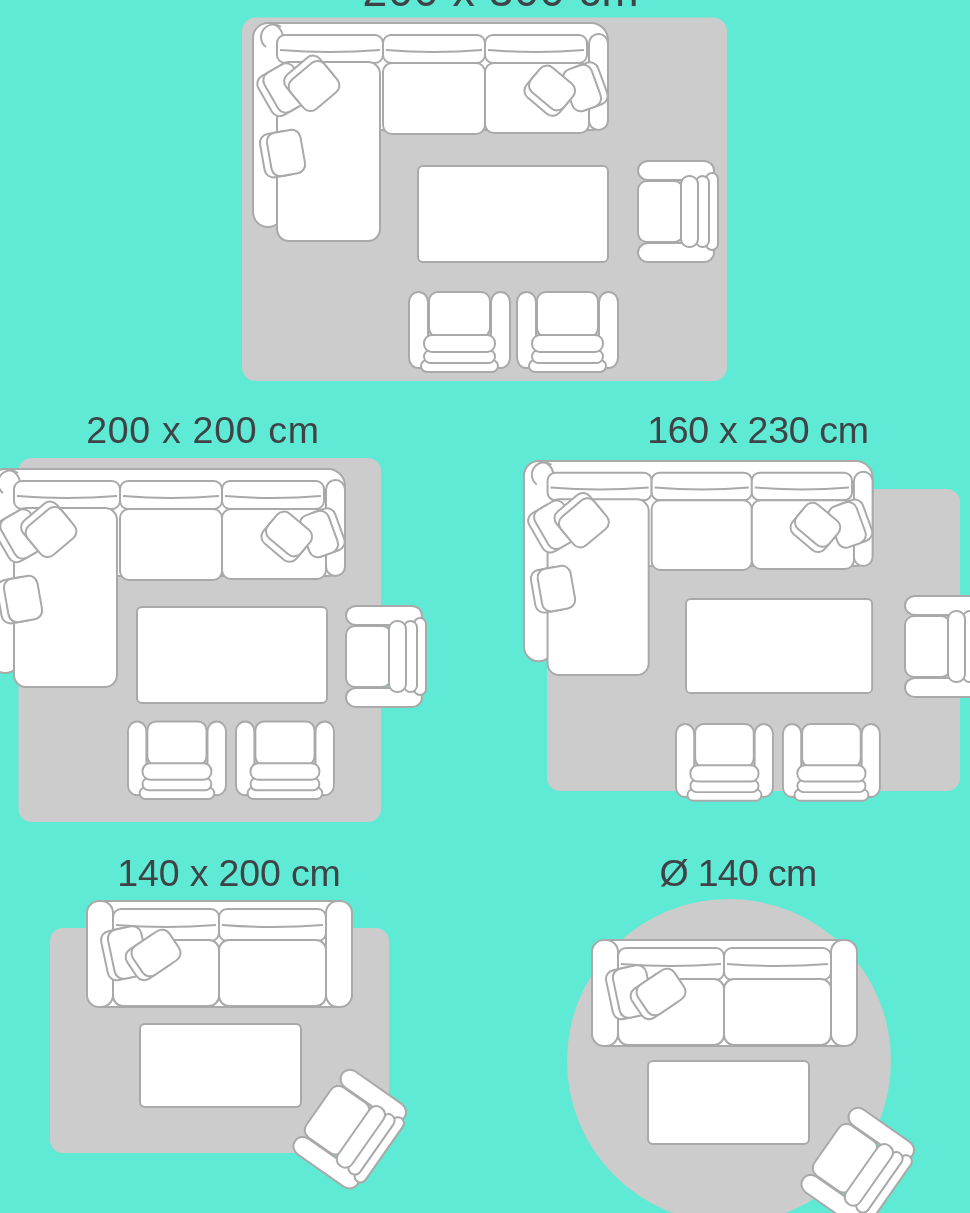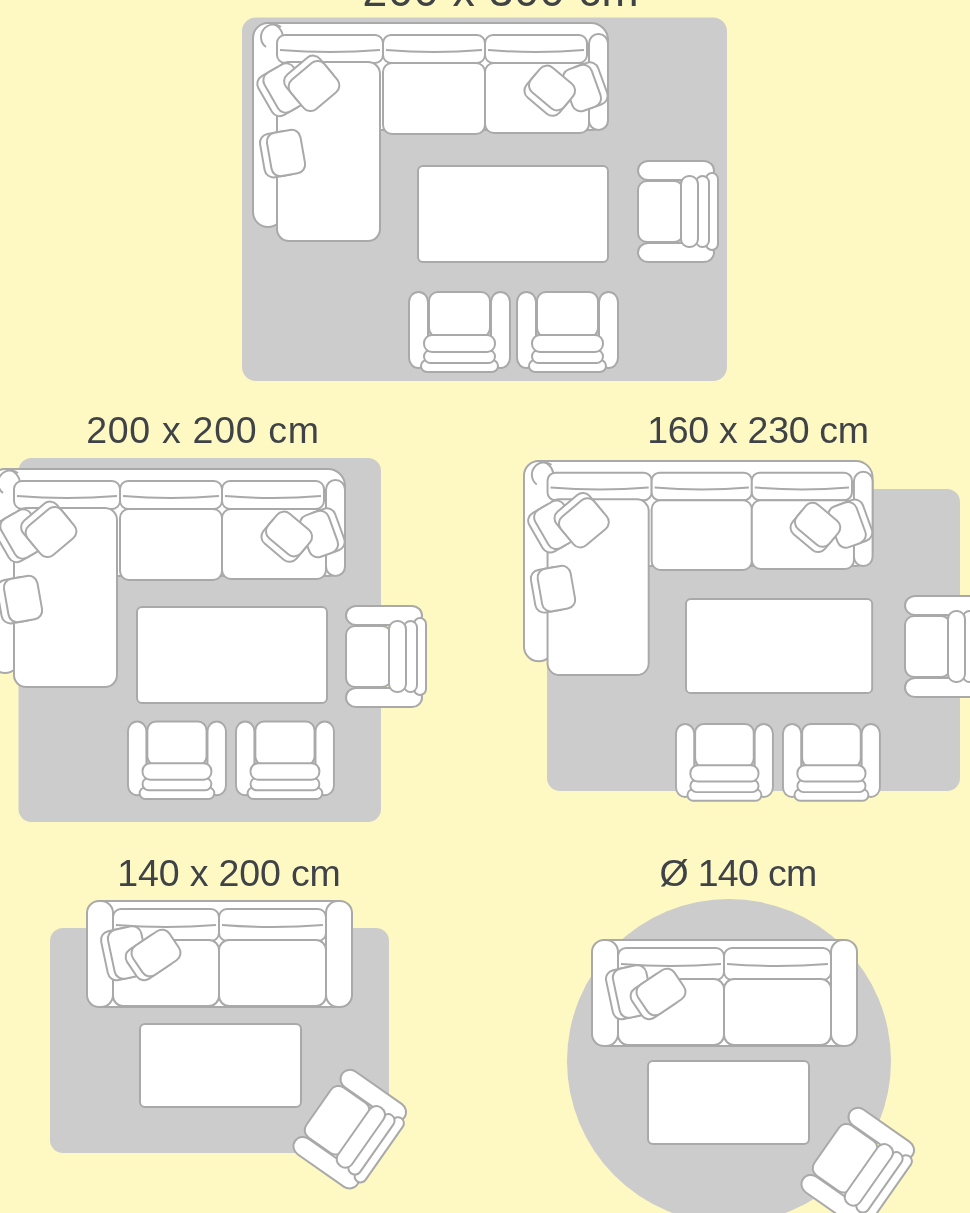--- a/index.html
+++ b/index.html
@@ -1,16 +1,16 @@
 <!DOCTYPE html>
 <html><head>
 <meta charset="utf-8">
 <style>
 html,body{margin:0;padding:0;background:#ffffff;}
-.page{position:relative;width:970px;height:1213px;overflow:hidden;background:#fef9c3;font-family:"Liberation Sans",sans-serif;}
+.page{position:relative;width:970px;height:1213px;overflow:hidden;background:#5eead4;font-family:"Liberation Sans",sans-serif;}
 </style>
 </head>
 <body>
 <div class="page">
 <svg width="970" height="1213" viewBox="0 0 970 1213" xmlns="http://www.w3.org/2000/svg">
 <defs>
 
 <g id="sofaL" fill="#ffffff" stroke="#a9a9a9" stroke-width="2">
 
   <rect x="1" y="1" width="355" height="107" rx="17"></rect>

